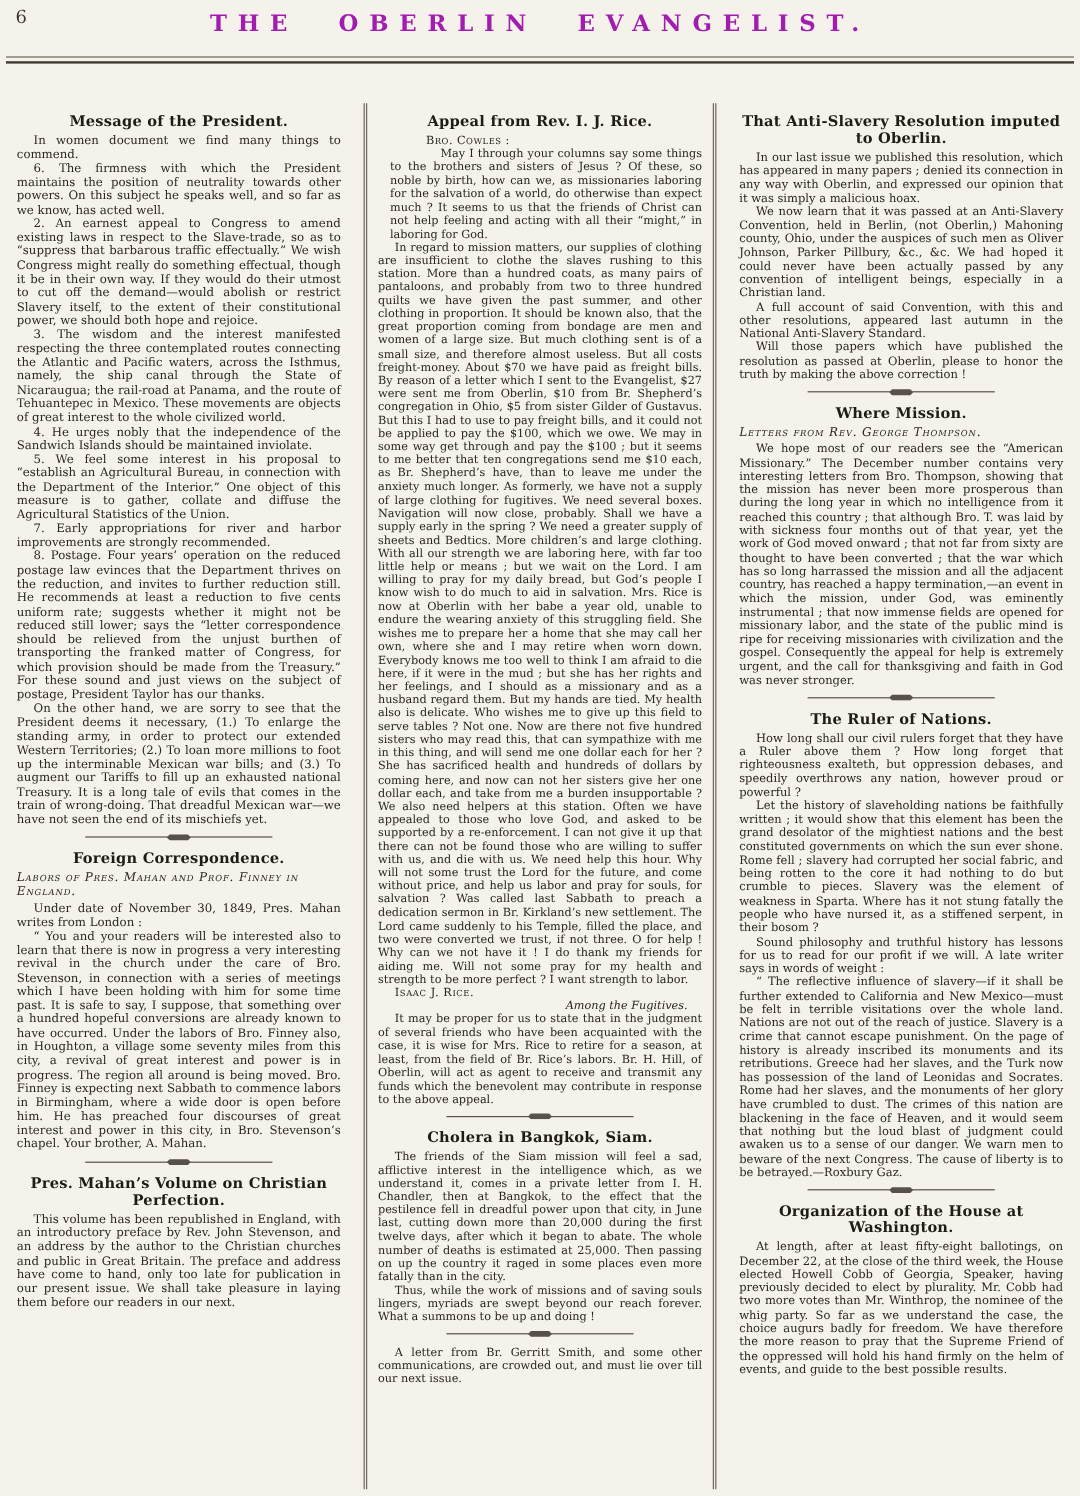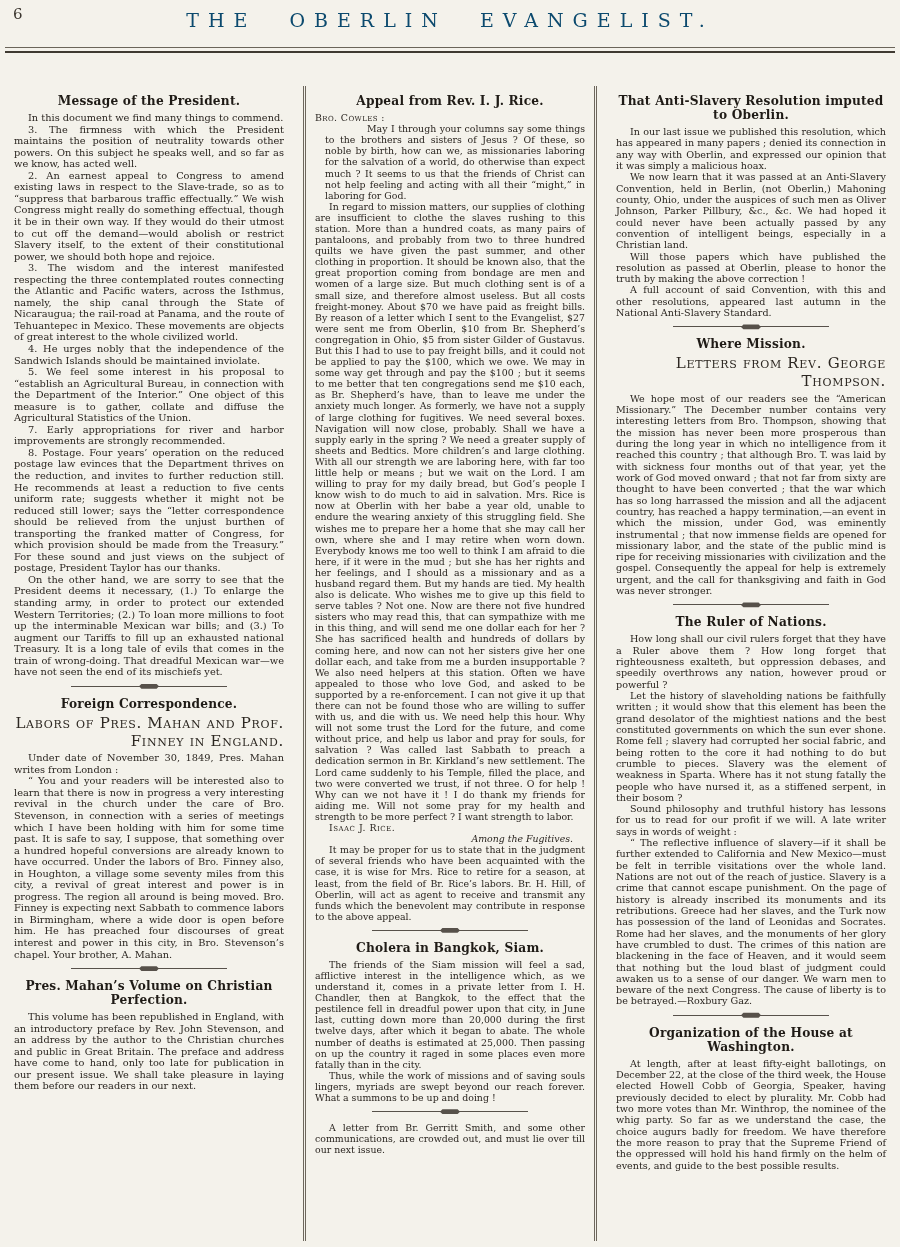--- a/index.html
+++ b/index.html
@@ -5,22 +5,22 @@
   html,body{margin:0;padding:0;background:#cfccc4;}
   .page{
     width:900px;height:1247px;margin:0 auto;background:#f4f2eb;
     box-sizing:border-box;overflow:hidden;position:relative;
     font-family:"DejaVu Serif", serif;color:#2a2520;
   }
   
   .header{position:relative;height:86px;}
   .page-number{position:absolute;left:13px;top:5px;font-size:15px;color:#3c3730;}
   .masthead{
-    text-align:center;padding-top:9px;font-size:19px;font-weight:normal;
-    letter-spacing:9px;word-spacing:18px;color:#0c4a6e;
+    text-align:center;padding-top:9px;font-size:19px;font-weight:bold;
+    letter-spacing:9px;word-spacing:18px;color:#a21caf;
   }
   .head-rule{
     height:3px;margin:16px 5px 0;
     border-top:1px solid #6b655a;border-bottom:2px solid #3f3a32;
   }
   
   .columns{
     display:flex;align-items:stretch;padding:0 5px;
     height:1155px;box-sizing:border-box;gap:10px;
   }
@@ -29,27 +29,27 @@
     text-align:justify;font-size:9.8px;line-height:1.18;
   }
   .col-2{border-left:3px double #6d675c;border-right:3px double #6d675c;font-size:9.4px;}
   .col-3{font-size:9.6px;}
   
   .article-title{
     font-size:12.2px;font-weight:bold;text-align:center;
     margin:5px 0 4px;color:#1f1b16;letter-spacing:.2px;line-height:1.15;
   }
   .article-subtitle{
-    text-align:right;font-variant:small-caps;font-size:15px;
-    letter-spacing:.7px;margin:0 0 2px;text-indent:0;color:#2c2archivea;
+    text-align:left;font-variant:small-caps;font-size:10px;
+    letter-spacing:.7px;margin:0 0 2px;text-indent:0;color:#2c2archivea;font-style:italic;
   }
   .article-subtitle{color:#2c2721;}
   p{margin:0;text-indent:14px;}
   p.deep-indent{text-indent:42px;margin-left:10px;}
-  .salutation{text-indent:0;font-variant:small-caps;letter-spacing:.4px;}
+  .salutation{text-indent:0;font-variant:small-caps;letter-spacing:.4px;margin-left:40px;}
   .signature{text-align:left;padding-right:40px;font-variant:small-caps;letter-spacing:.5px;}
   .dateline{text-align:right;padding-right:12px;font-style:italic;}
   
   .divider{position:relative;width:58%;margin:8px auto 6px;border-top:1px solid #57514a;height:4px;}
   .divider .diamond{
     position:absolute;left:50%;top:-3.5px;transform:translateX(-50%);
     width:20px;height:6px;background:#57514a;
     clip-path:polygon(0 50%,12% 10%,88% 10%,100% 50%,88% 90%,12% 90%);
   }
 </style>
@@ -62,22 +62,22 @@
     <div class="page-number">6</div>
     <div class="masthead">THE OBERLIN EVANGELIST.</div>
     <div class="head-rule"></div>
   </div>
 
   <div class="columns">
 
     <div class="col col-1">
       <div>
         <h2 class="article-title">Message of the President.</h2>
-        <p>In this document we find many things to commend.</p>
-        <p>3. The firmness with which the President maintains the position of neutrality towards other powers. On this subject he speaks well, and so far as we know, has acted well.</p>
+        <p>In women document we find many things to commend.</p>
+        <p>6. The firmness with which the President maintains the position of neutrality towards other powers. On this subject he speaks well, and so far as we know, has acted well.</p>
         <p>2. An earnest appeal to Congress to amend existing laws in respect to the Slave-trade, so as to “suppress that barbarous traffic effectually.” We wish Congress might really do something effectual, though it be in their own way. If they would do their utmost to cut off the demand—would abolish or restrict Slavery itself, to the extent of their constitutional power, we should both hope and rejoice.</p>
         <p>3. The wisdom and the interest manifested respecting the three contemplated routes connecting the Atlantic and Pacific waters, across the Isthmus, namely, the ship canal through the State of Nicaraugua; the rail-road at Panama, and the route of Tehuantepec in Mexico. These movements are objects of great interest to the whole civilized world.</p>
         <p>4. He urges nobly that the independence of the Sandwich Islands should be maintained inviolate.</p>
         <p>5. We feel some interest in his proposal to “establish an Agricultural Bureau, in connection with the Department of the Interior.” One object of this measure is to gather, collate and diffuse the Agricultural Statistics of the Union.</p>
         <p>7. Early appropriations for river and harbor improvements are strongly recommended.</p>
         <p>8. Postage. Four years’ operation on the reduced postage law evinces that the Department thrives on the reduction, and invites to further reduction still. He recommends at least a reduction to five cents uniform rate; suggests whether it might not be reduced still lower; says the “letter correspondence should be relieved from the unjust burthen of transporting the franked matter of Congress, for which provision should be made from the Treasury.” For these sound and just views on the subject of postage, President Taylor has our thanks.</p>
         <p>On the other hand, we are sorry to see that the President deems it necessary, (1.) To enlarge the standing army, in order to protect our extended Western Territories; (2.) To loan more millions to foot up the interminable Mexican war bills; and (3.) To augment our Tariffs to fill up an exhausted national Treasury. It is a long tale of evils that comes in the train of wrong-doing. That dreadful Mexican war—we have not seen the end of its mischiefs yet.</p>
       </div>
 
       <div class="divider">
@@ -129,22 +129,22 @@
       <div>
         <p>A letter from Br. Gerritt Smith, and some other communications, are crowded out, and must lie over till our next issue.</p>
       </div>
     </div>
 
     <div class="col col-3">
       <div>
         <h2 class="article-title">That Anti-Slavery Resolution imputed to Oberlin.</h2>
         <p>In our last issue we published this resolution, which has appeared in many papers ; denied its connection in any way with Oberlin, and expressed our opinion that it was simply a malicious hoax.</p>
         <p>We now learn that it was passed at an Anti-Slavery Convention, held in Berlin, (not Oberlin,) Mahoning county, Ohio, under the auspices of such men as Oliver Johnson, Parker Pillbury, &amp;c., &amp;c.  We had hoped it could never have been actually passed by any convention of intelligent beings, especially in a Christian land.</p>
+        <p>A full account of said Convention, with this and other resolutions, appeared last autumn in the National Anti-Slavery Standard.</p>
         <p>Will those papers which have published the resolution as passed at Oberlin, please to honor the truth by making the above correction !</p>
-        <p>A full account of said Convention, with this and other resolutions, appeared last autumn in the National Anti-Slavery Standard.</p>
       </div>
 
       <div class="divider">
           <span class="diamond"></span>
         </div>
 
       <div>
         <h2 class="article-title">Where Mission.</h2>
         <p class="article-subtitle">Letters from Rev. George Thompson.</p>
         <p>We hope most of our readers see the “American Missionary.”  The December number contains very interesting letters from Bro. Thompson, showing that the mission has never been more prosperous than during the long year in which no intelligence from it reached this country ; that although Bro. T. was laid by with sickness four months out of that year, yet the work of God moved onward ; that not far from sixty are thought to have been converted ; that the war which has so long harrassed the mission and all the adjacent country, has reached a happy termination,—an event in which the mission, under God, was eminently instrumental ; that now immense fields are opened for missionary labor, and the state of the public mind is ripe for receiving missionaries with civilization and the gospel.  Consequently the appeal for help is extremely urgent, and the call for thanksgiving and faith in God was never stronger.</p>

